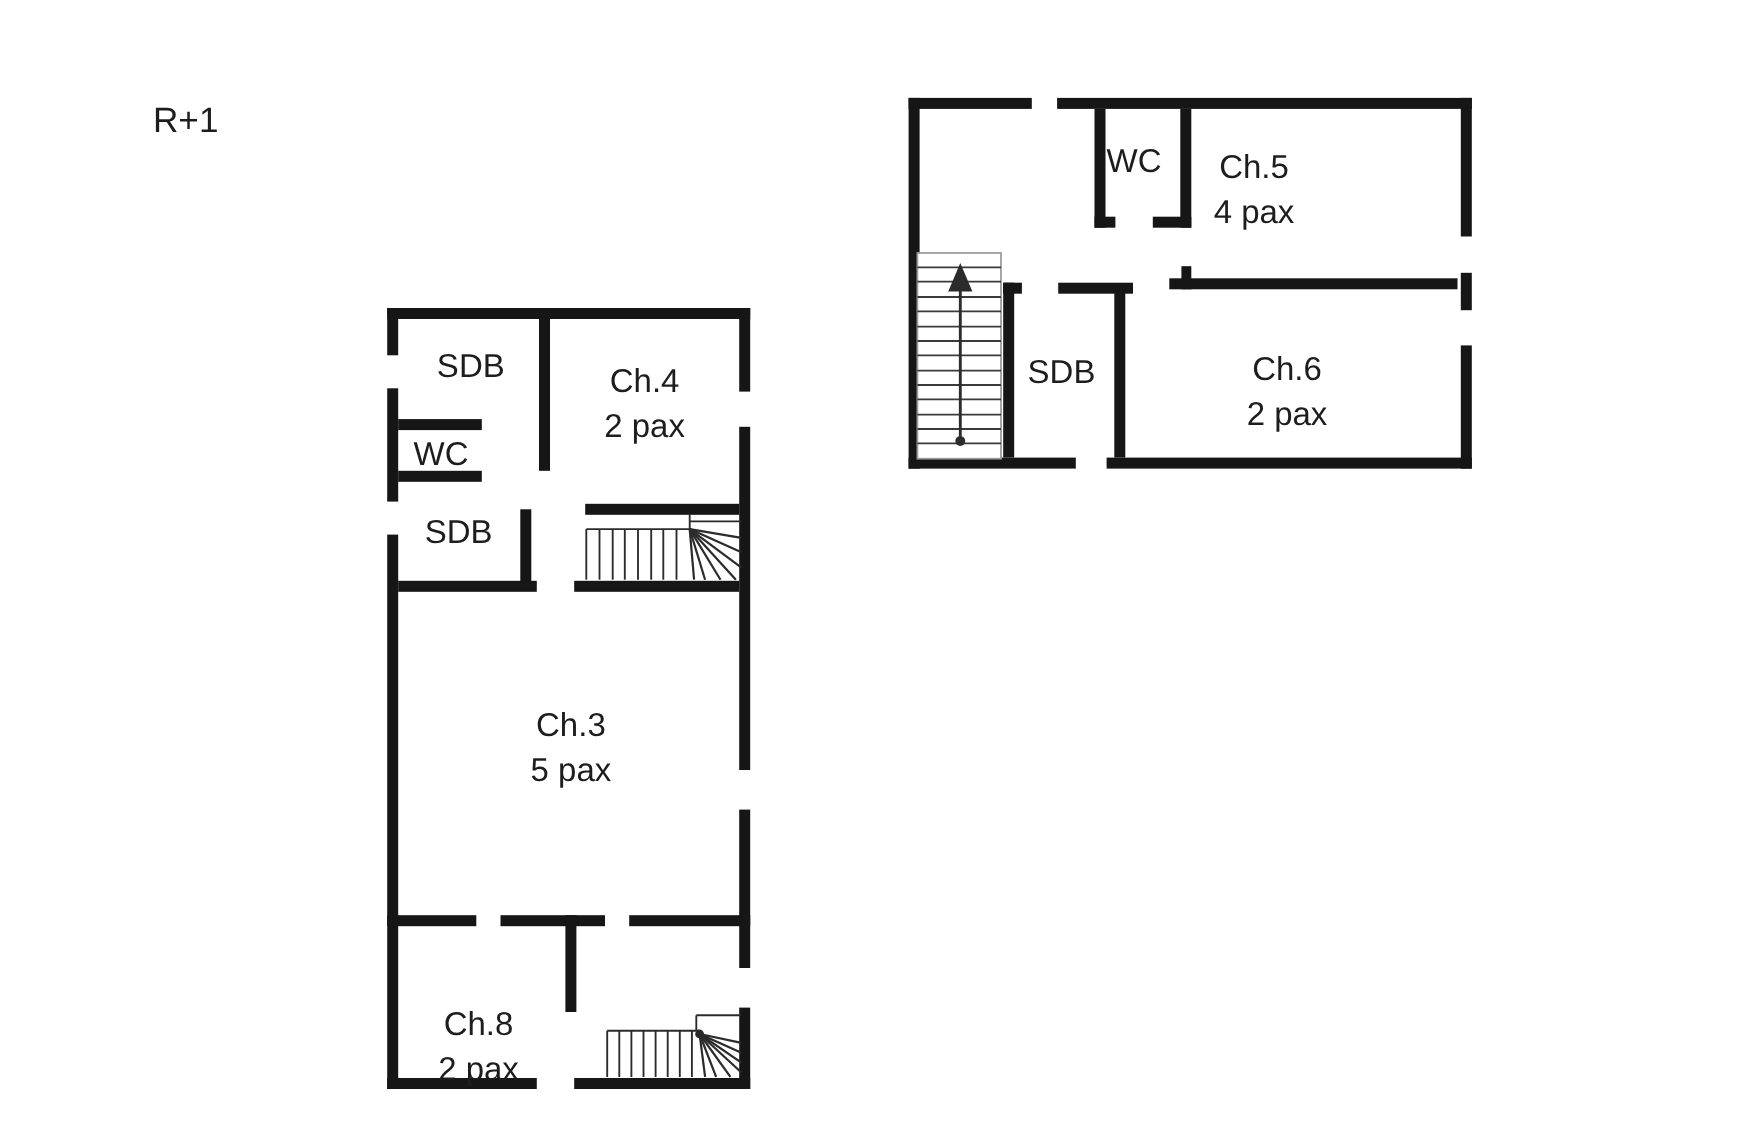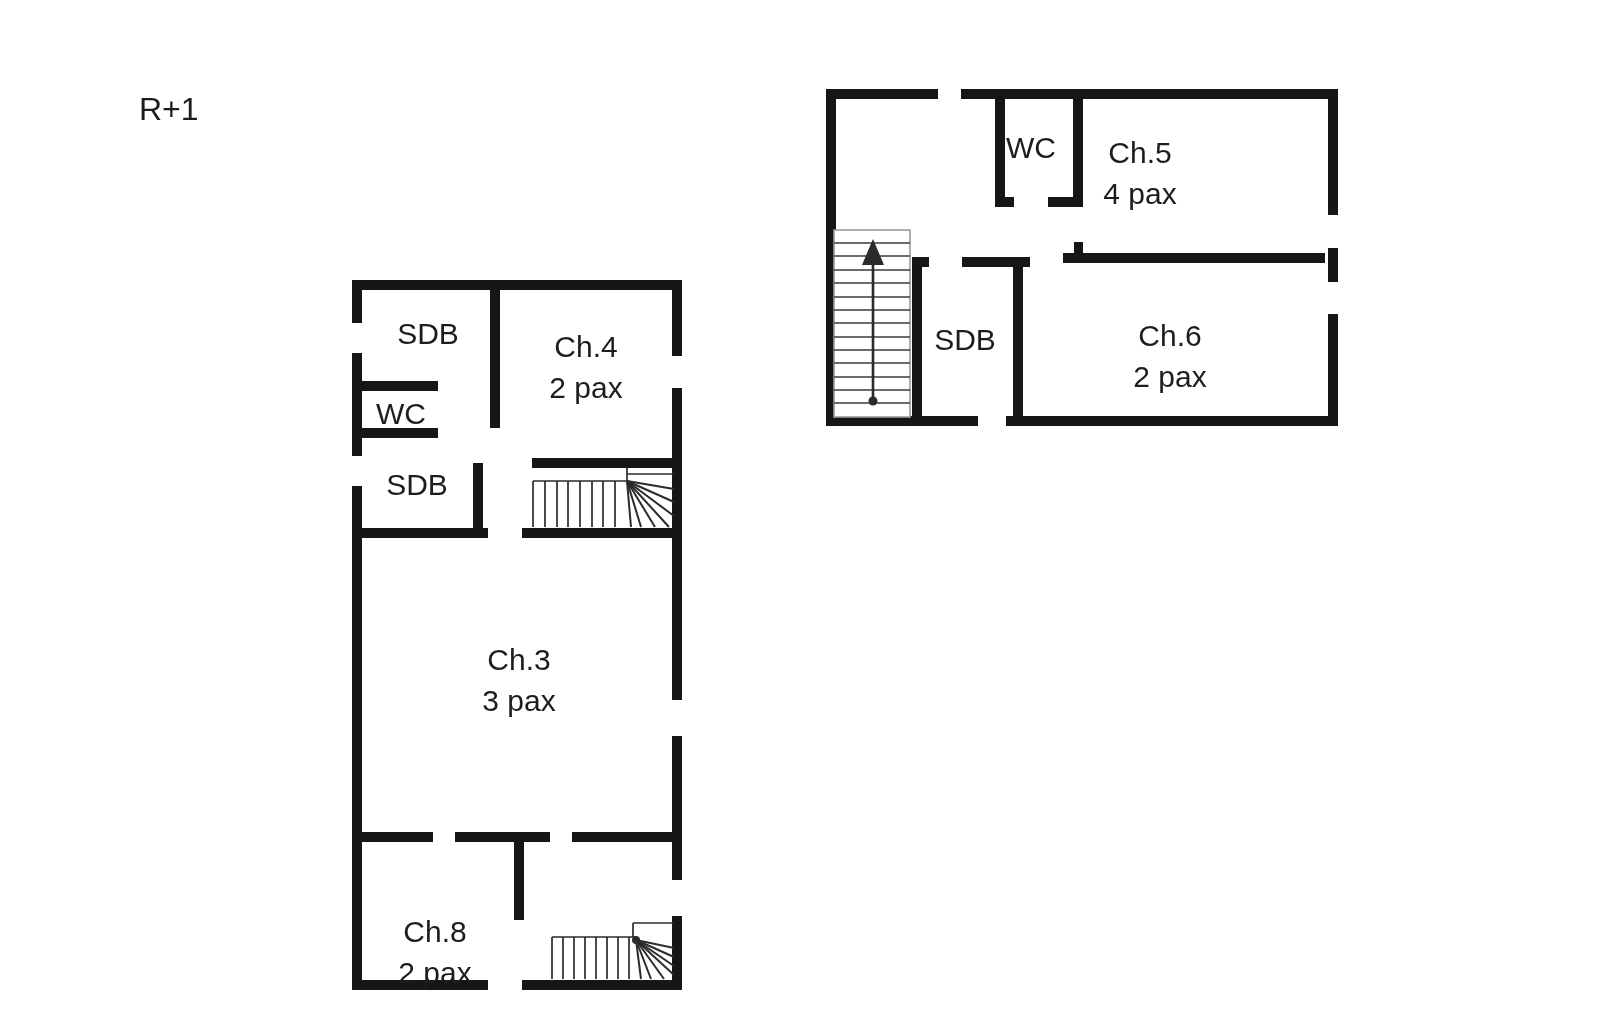--- a/index.html
+++ b/index.html
@@ -176,21 +176,21 @@
     <div>SDB</div>
   </div>
 
   <div class="room-label" style="left:586px;top:367px">
     <div>Ch.4</div>
     <div>2 pax</div>
   </div>
 
   <div class="room-label" style="left:519px;top:680px">
     <div>Ch.3</div>
-    <div>3 pax</div>
+    <div>5 pax</div>
   </div>
 
   <div class="room-label" style="left:435px;top:952px">
     <div>Ch.8</div>
     <div>2 pax</div>
   </div>
 
   <div class="room-label" style="left:1031px;top:147px">
     <div>WC</div>
   </div>

